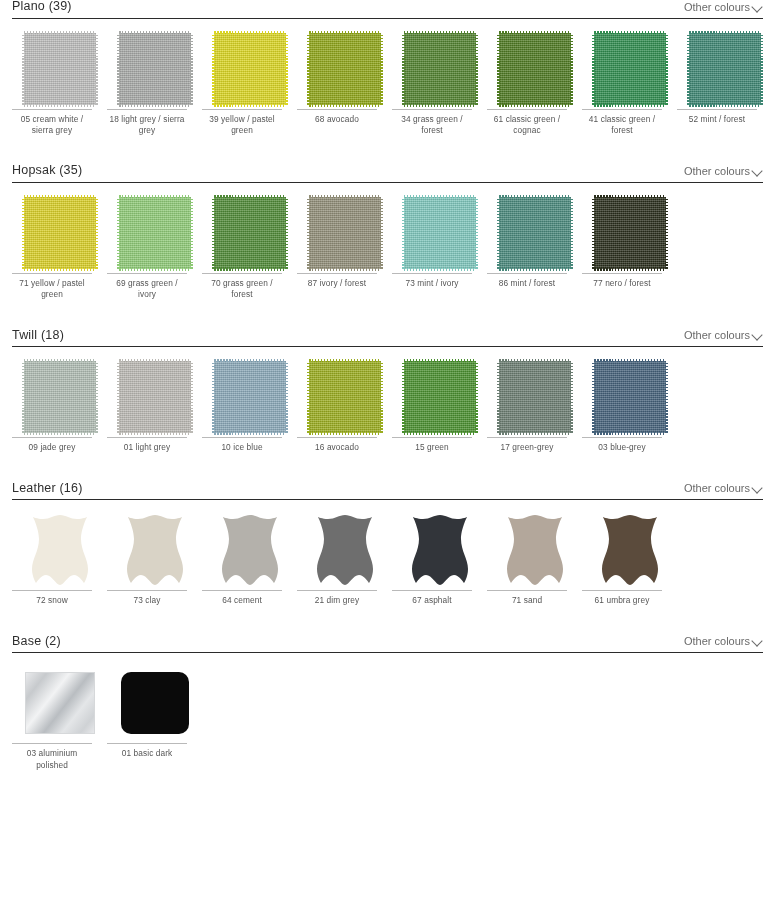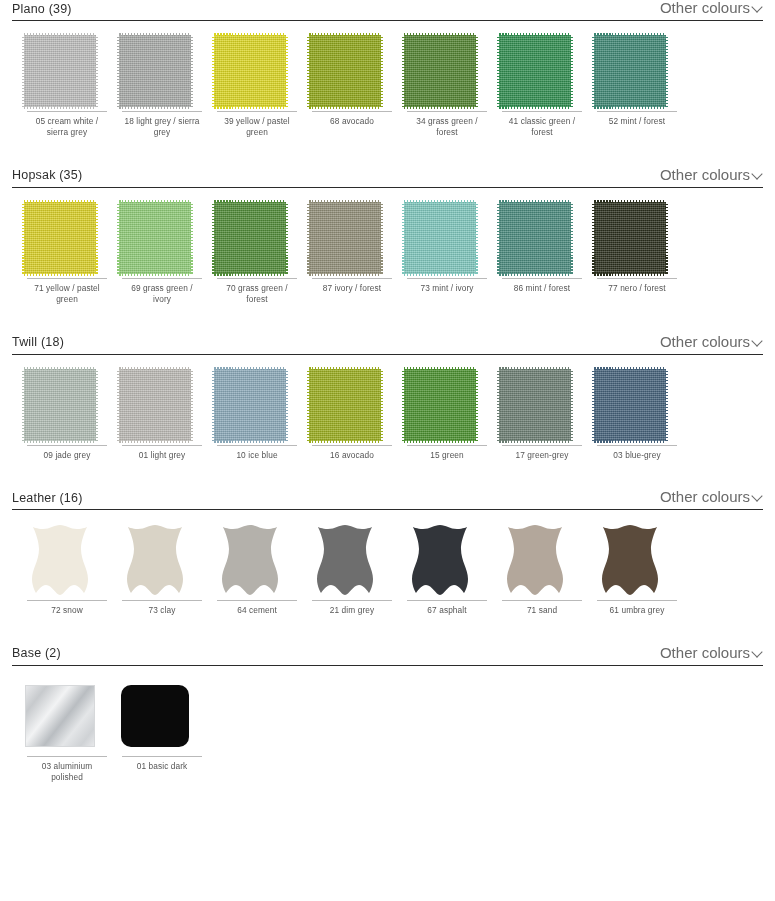--- a/index.html
+++ b/index.html
@@ -33,21 +33,21 @@
     font-size: 12.5px;
     color: #2e2e2e;
     letter-spacing: .2px;
     line-height: 1;
     white-space: nowrap;
   }
   .other-colours {
     display: flex;
     align-items: center;
     gap: 2px;
-    font-size: 15px;
+    font-size: 11px;
     color: #6a6a6a;
     line-height: 1;
     cursor: pointer;
     white-space: nowrap;
   }
   .chev {
     display: inline-block;
     width: 11px; height: 11px;
     position: relative;
   }
@@ -69,21 +69,21 @@
   
   .swatch-row {
     display: flex;
     gap: 0;
   }
   .swatch-cell {
     width: 95px;
     flex: 0 0 95px;
     display: flex;
     flex-direction: column;
-    align-items: flex-end;
+    align-items: flex-start;
     cursor: pointer;
   }
   .swatch-art {
     height: 76px;
     display: flex;
     align-items: center;
     justify-content: center;
     width: 100%;
   }
   .label-wrap {
@@ -235,20 +235,34 @@
               <div class="zigv lt"></div>
               <div class="zigv rt"></div>
             </div>
           </div>
           <div class="label-wrap">
             <div class="swatch-label">34 grass green / forest</div>
           </div>
         </div>
         <div class="swatch-cell">
           <div class="swatch-art">
+            <div class="fabric" style="color:#4e7a22">
+              <div class="body" style="background-color:#4e7a22"></div>
+              <div class="zig top"></div>
+              <div class="zig bot"></div>
+              <div class="zigv lt"></div>
+              <div class="zigv rt"></div>
+            </div>
+          </div>
+          <div class="label-wrap">
+            <div class="swatch-label">61 classic green / cognac</div>
+          </div>
+        </div>
+        <div class="swatch-cell">
+          <div class="swatch-art">
             <div class="fabric" style="color:#2f8c4e">
               <div class="body" style="background-color:#2f8c4e"></div>
               <div class="zig top"></div>
               <div class="zig bot"></div>
               <div class="zigv lt"></div>
               <div class="zigv rt"></div>
             </div>
           </div>
           <div class="label-wrap">
             <div class="swatch-label">41 classic green / forest</div>

